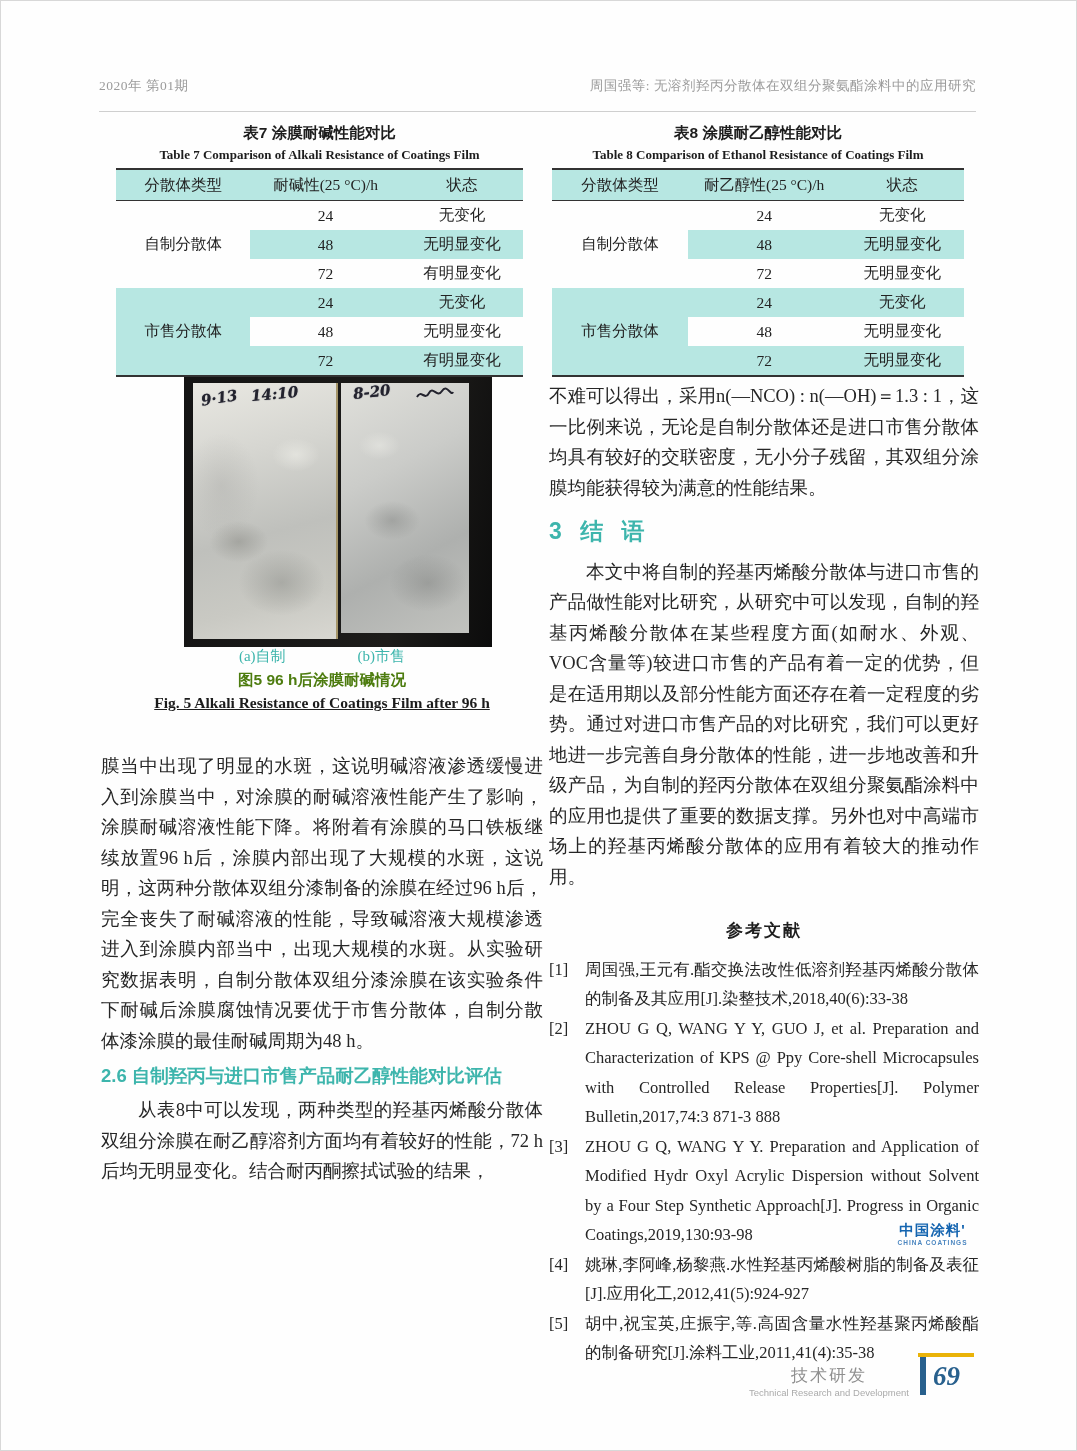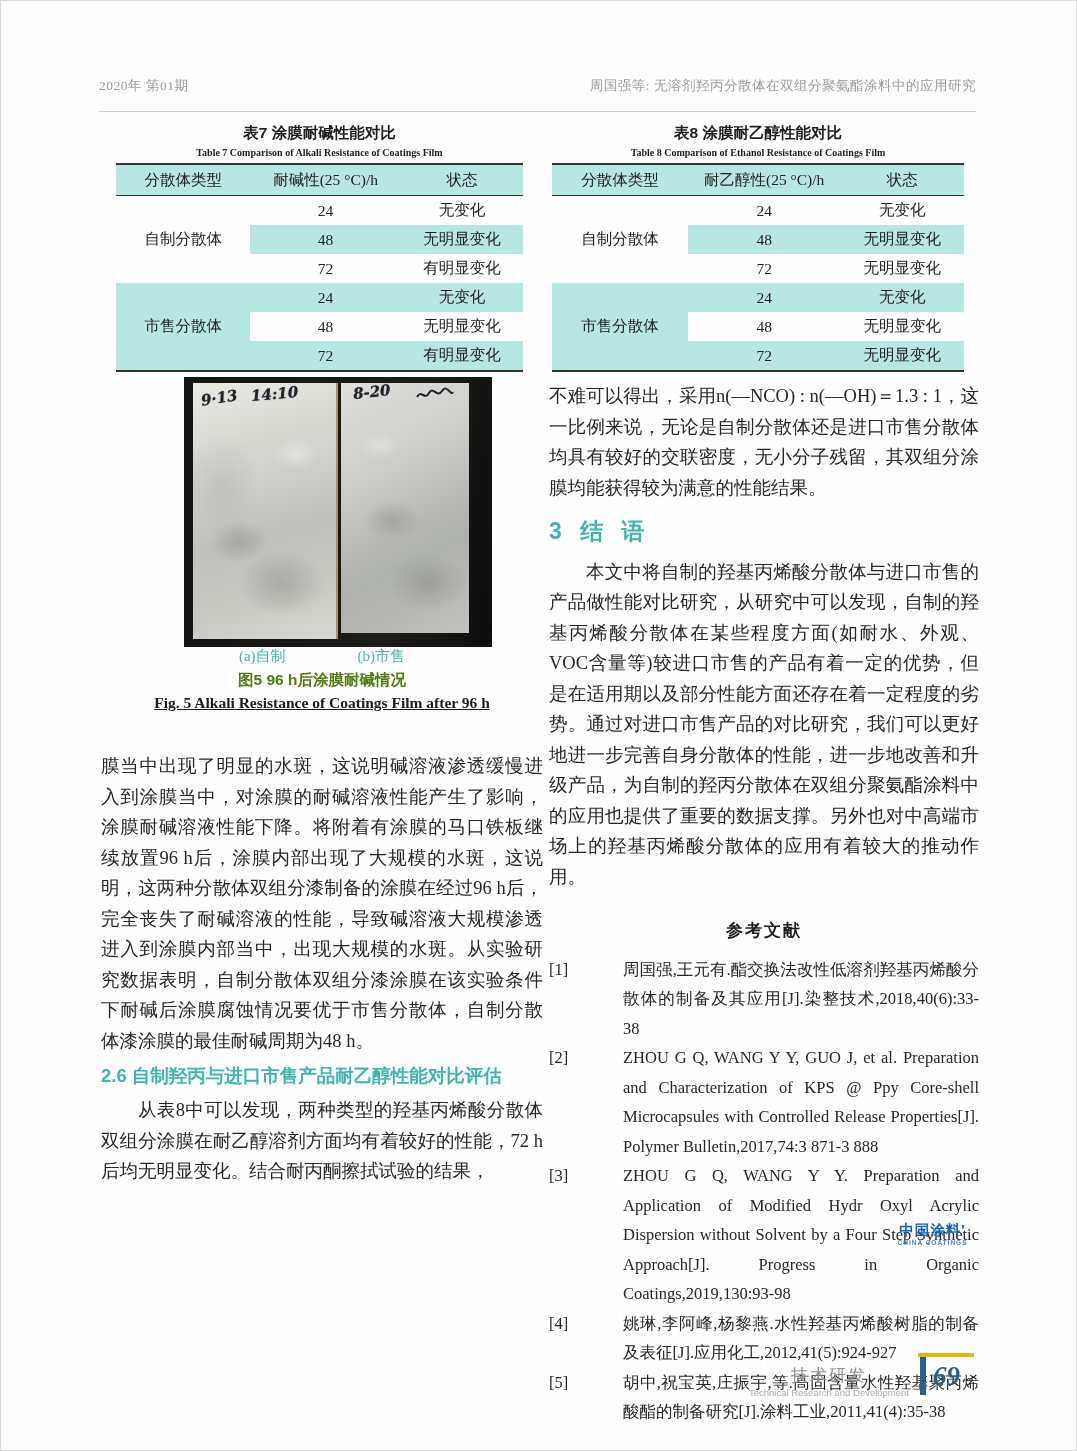--- a/index.html
+++ b/index.html
@@ -16,21 +16,21 @@
     color:#9b9b9b; font-size:13.5px; letter-spacing:.5px;
     border-bottom:1px solid #cfcfcf; padding-bottom:8px;
   }
 
   
   .tblock { position:absolute; top:122px; }
   .tblock.t7 { left:115px; width:407px; }
   .tblock.t8 { left:551px; width:412px; }
   .t-title-cn { text-align:center; font-weight:bold; font-size:15.5px;
     font-family:"Liberation Sans", sans-serif; color:#1d1d1d; margin:0 0 3px 0;}
-  .t-title-en { text-align:center; font-weight:bold; font-size:10px; color:#1d1d1d; margin:0 0 5px 0;}
+  .t-title-en { text-align:center; font-weight:bold; font-size:13px; color:#1d1d1d; margin:0 0 5px 0;}
   table.dtable { width:100%; border-collapse:collapse;
     border-top:2px solid #333; border-bottom:2px solid #333; }
   table.dtable th, table.dtable td {
     font-weight:normal; font-size:15.5px; text-align:center; color:#222;
     height:29px; padding:0 2px; }
   table.dtable thead th { height:30px; background:#b7e7e2; border-bottom:1.5px solid #333; }
   td.teal { background:#b7e7e2; }
   td.white { background:transparent; }
   col.c1 { width:33%; } col.c2 { width:37%; } col.c3 { width:30%; }
 
@@ -93,21 +93,21 @@
     color:#3db5ac; font-weight:bold; font-family:"Liberation Sans", sans-serif;
     font-size:23px; letter-spacing:6px; margin:13px 0 10px 0; text-align:left;
   }
 
   
   .refs-heading { text-align:center; font-weight:bold; font-size:17px; color:#1d1d1d;
     margin:24px 0 8px 0; letter-spacing:2px;}
   .refs { font-size:16.5px; line-height:29.5px; }
   .ref { display:flex; }
   .ref-num { flex:none; width:36px; }
-  .ref-text { flex:1; text-align:justify;margin-left:38px; }
+  .ref-text { flex:1; text-align:justify; }
 
   
   .cc-logo { position:absolute; left:884px; top:1221px; width:95px; text-align:center; }
   .cc-cn { color:#1565b0; font-weight:bold; font-size:14.5px;
     font-family:"Liberation Sans", sans-serif; letter-spacing:1px; line-height:16px;}
   .cc-en { color:#4b86c0; font-weight:bold; font-size:6.5px;
     font-family:"Liberation Sans", sans-serif; letter-spacing:1px; line-height:9px;}
 
   
   .footer { position:absolute; top:1352px; right:102px; display:flex; align-items:flex-end; }

